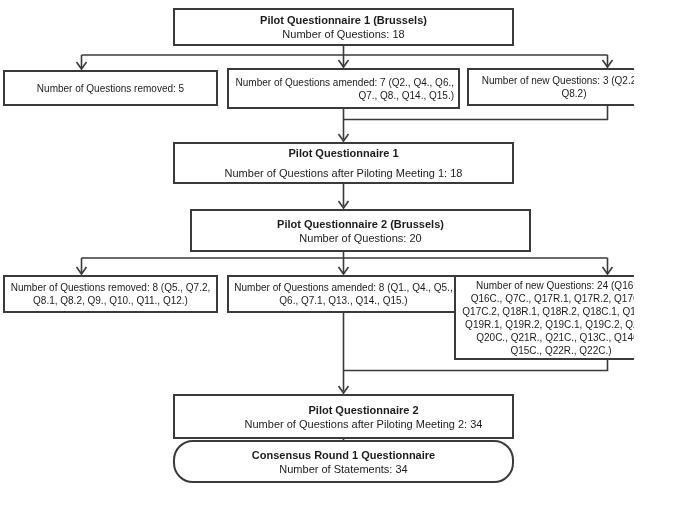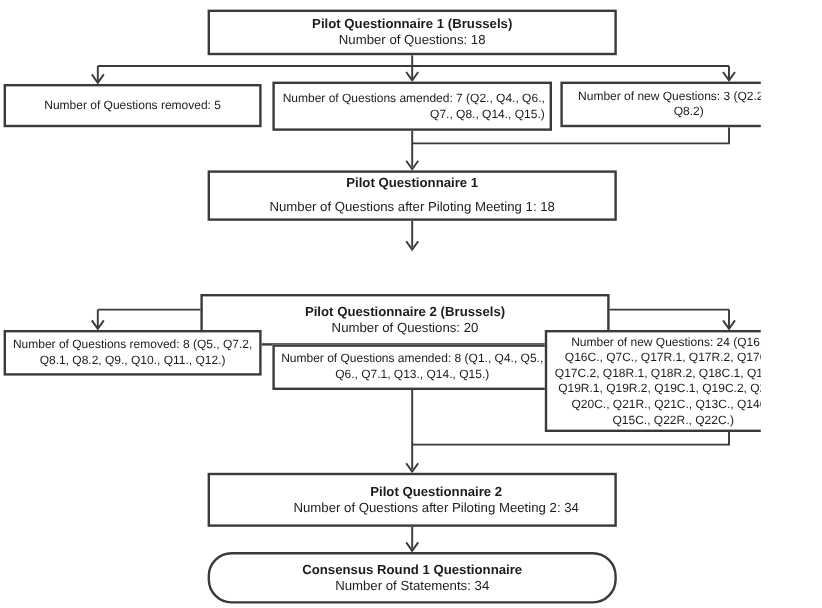--- a/index.html
+++ b/index.html
@@ -30,26 +30,26 @@
   }
   .main{font-size:11px;line-height:14px;padding:2px 8px;}
   .main .title{font-weight:bold;}
   .side{font-size:10px;line-height:13px;padding:2px 4px;}
   
   #stage1{left:173px;top:8px;width:341px;height:38px;}
   #r1-removed{left:3px;top:70px;width:215px;height:36px;}
   #r1-amended{left:227px;top:68px;width:233px;height:41px;text-align:right;}
   #r1-new{left:467px;top:68px;width:214px;height:38px;align-items:flex-end;}
   #stage2{left:173px;top:142px;width:341px;height:42px;justify-content:space-between;}
-  #stage3{left:167px;top:209px;width:341px;height:43px;margin-top:36px;}
+  #stage3{left:190px;top:209px;width:341px;height:43px;}
   #r2-removed{left:3px;top:275px;width:215px;height:38px;}
-  #r2-amended{left:227px;top:275px;width:233px;height:38px;margin-top:12px;}
+  #r2-amended{left:227px;top:275px;width:233px;height:38px;}
   #r2-new{left:454px;top:275px;width:214px;height:85px;}
   #stage4{left:173px;top:394px;width:341px;height:45px;padding-left:48px;}
-  #stage5{left:173px;top:460px;width:341px;height:43px;border-radius:20px;}
+  #stage5{left:173px;top:440px;width:341px;height:43px;border-radius:20px;}
 </style>
 </head>
 <body>
 
 <div id="canvas" style="--line: #3a3a3a; --text: #1c1c1c; --bg: #ffffff;">
 
   <svg id="connectors" viewBox="0 0 685 507" xmlns="http://www.w3.org/2000/svg" aria-hidden="true">
 
     <path d="M343.5,46 V55"></path>
     <path d="M81.5,55 H607.5"></path>

